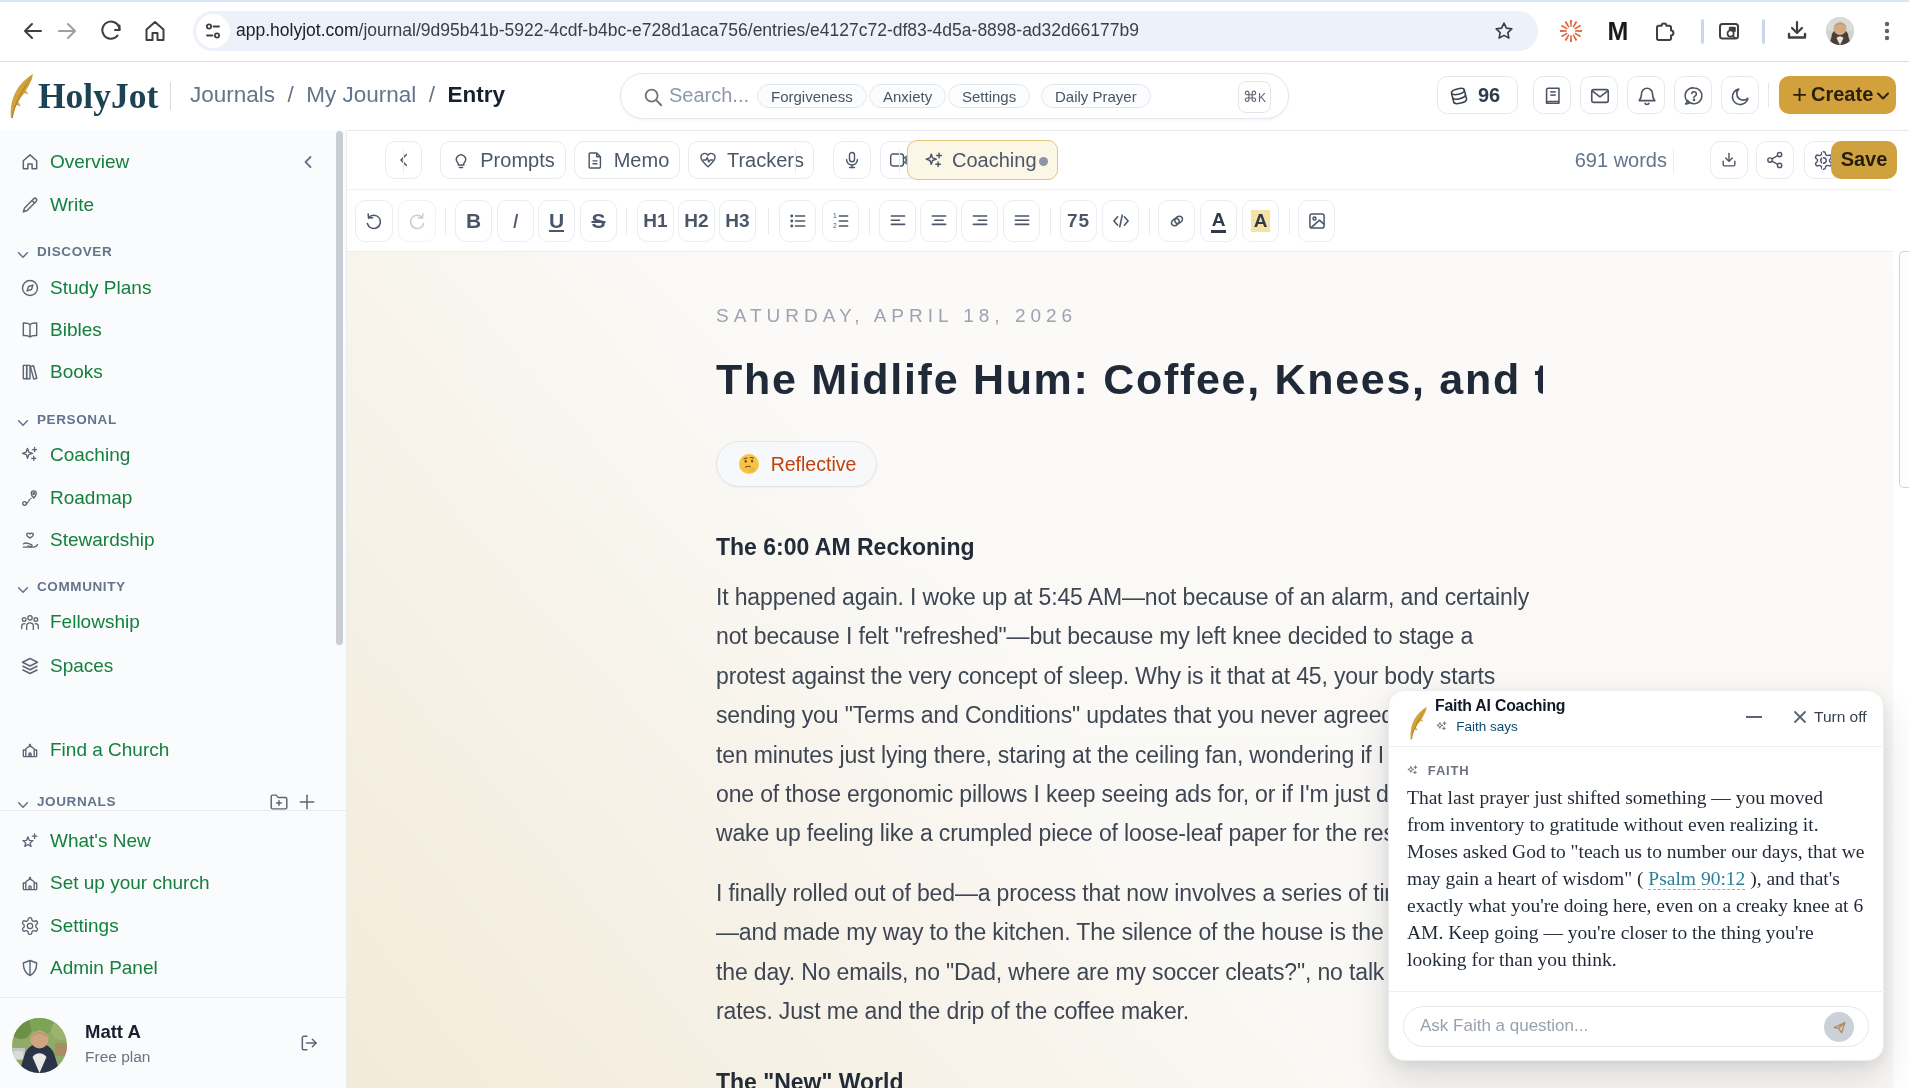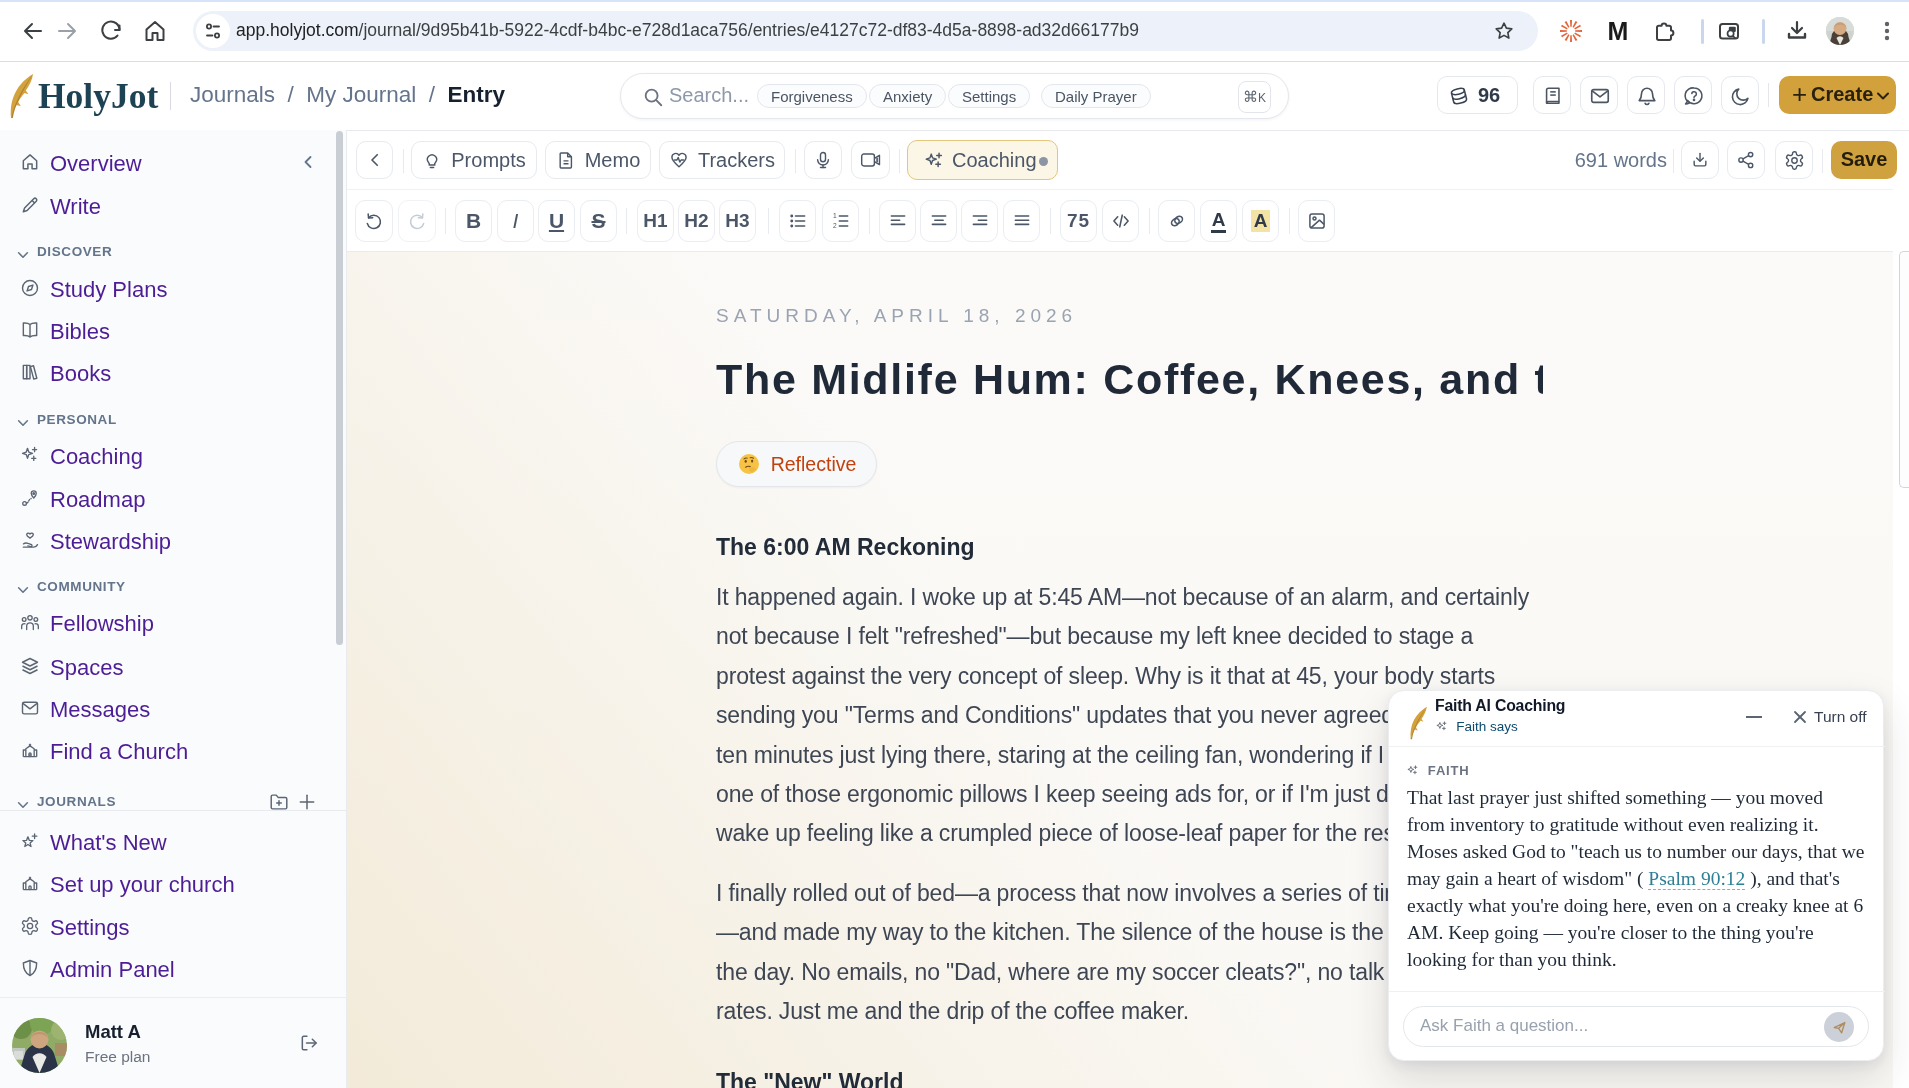--- a/index.html
+++ b/index.html
@@ -14,28 +14,28 @@
   #addrbar .tunecirc { position:absolute; left:3px; top:3px; width:34px; height:34px; border-radius:50%; background:#fff; }
   #addrbar .url { position:absolute; left:43px; top:9px; font-size:17.5px; color:#202124; white-space:nowrap; }
   
   #appheader { position:absolute; top:62px; left:0; width:1909px; height:69px; background:#fff; border-bottom:1px solid #e7e9ec; }
   .iconbtn { position:absolute; top:14px; width:38px; height:38px; border:1px solid #e5e8ec; border-radius:10px; background:#fff; }
   .iconbtn svg { position:absolute; left:8px; top:8px; }
   
   #sidebar { position:absolute; top:130px; left:0; width:347px; height:958px; background:#fafbfc; border-right:1px solid #e9ebee; }
   .sbitem { position:absolute; left:0; width:330px; height:40px; }
   .sbitem svg { position:absolute; left:20px; top:10px; }
-  .sbitem .t { position:absolute; left:50px; top:9px; font-size:22px; color:#4c1d95; }
+  .sbitem .t { position:absolute; left:50px; top:9px; font-size:19px; color:#15803d; }
   .sbhead { position:absolute; left:0; width:330px; height:30px; }
   .sbhead .t { position:absolute; left:37px; top:7px; font-size:13.5px; font-weight:700; letter-spacing:.6px; color:#64748b; }
   .sbhead svg { position:absolute; left:16px; top:11px; }
   
   #mtoolbar { position:absolute; top:131px; left:347px; width:1546px; height:121px; background:#fff; border-bottom:1px solid #e9ebee; }
   #mtoolbar .rowdiv { position:absolute; top:58px; left:0; width:1546px; height:1px; background:#eff1f4; }
-  .tb1 { position:absolute; top:10px; height:38px; border:1px solid #e7eaee; border-radius:10px; background:#fff; }
+  .tb1 { position:absolute; top:10px; height:38px; border:1px solid #e7eaee; border-radius:10px; background:#fff;margin-left:29px; }
   .tb2 { position:absolute; top:69px; height:42px; border:1px solid #eaedf1; border-radius:10px; background:#fff; color:#4b5768; }
   .vsep { position:absolute; background:#e7eaee; width:1px; }
   .fx { display:flex; align-items:center; justify-content:center; }
   .tbt { font-size:20px; color:#4b5768; }
   
   #content { position:absolute; top:252px; left:347px; width:1546px; height:836px;
      background:linear-gradient(52deg, rgba(242,233,214,.9) 0%, rgba(242,233,214,0) 46%), linear-gradient(180deg, #fbfaf8 0%, #faf8f4 100%); overflow:hidden;padding-left:21px; }
   
   #popup { position:absolute; left:1388px; top:690px; width:496px; height:371px; background:#fff; border:1px solid #ecedef; border-radius:16px; box-shadow:0 18px 40px rgba(40,40,60,.14), 0 4px 12px rgba(40,40,60,.08); }
   
@@ -286,27 +286,20 @@
       <svg width="20" height="20" viewBox="0 0 24 24" fill="none" stroke="#5b6573" stroke-width="1.6" stroke-linecap="round" stroke-linejoin="round">
           <circle cx="12" cy="7" r="2.6"></circle>
           <path d="M8 21 v-4 a4 4 0 0 1 8 0 v4"></path>
           <circle cx="5" cy="9" r="2.2"></circle>
           <path d="M2 20 v-3 a3 3 0 0 1 4 -2.8"></path>
           <circle cx="19" cy="9" r="2.2"></circle>
           <path d="M22 20 v-3 a3 3 0 0 0 -4 -2.8"></path>
         </svg>
       <div class="t">Fellowship</div>
     </div>
-    <div class="sbitem" style="top:558px">
-      <svg width="20" height="20" viewBox="0 0 24 24" fill="none" stroke="#5b6573" stroke-width="1.7" stroke-linejoin="round">
-          <rect x="3" y="5" width="18" height="14" rx="2"></rect>
-          <polyline points="3.5,6.5 12,13 20.5,6.5"></polyline>
-        </svg>
-      <div class="t">Messages</div>
-    </div>
     <div class="sbitem" style="top:600px">
       <svg width="20" height="20" viewBox="0 0 24 24" fill="none" stroke="#5b6573" stroke-width="1.6" stroke-linejoin="round">
           <path d="M4 20 L4 12 L7 12 M20 20 L20 12 L17 12 M4 20 L20 20 M7 20 L7 10.5 L12 7 L17 10.5 L17 20 M12 7 L12 4.5 M10.6 5.8 L13.4 5.8"></path>
           <path d="M12 20 v-3.5 a1.6 1.6 0 0 1 0 0"></path>
           <rect x="10.7" y="15.5" width="2.6" height="4.5" rx="1.3"></rect>
         </svg>
       <div class="t">Find a Church</div>
     </div>
     <div class="sbhead" style="top:657px">
       <svg width="14" height="14" viewBox="0 0 16 16" fill="none" stroke="#64748b" stroke-width="1.8" stroke-linecap="round" stroke-linejoin="round">

